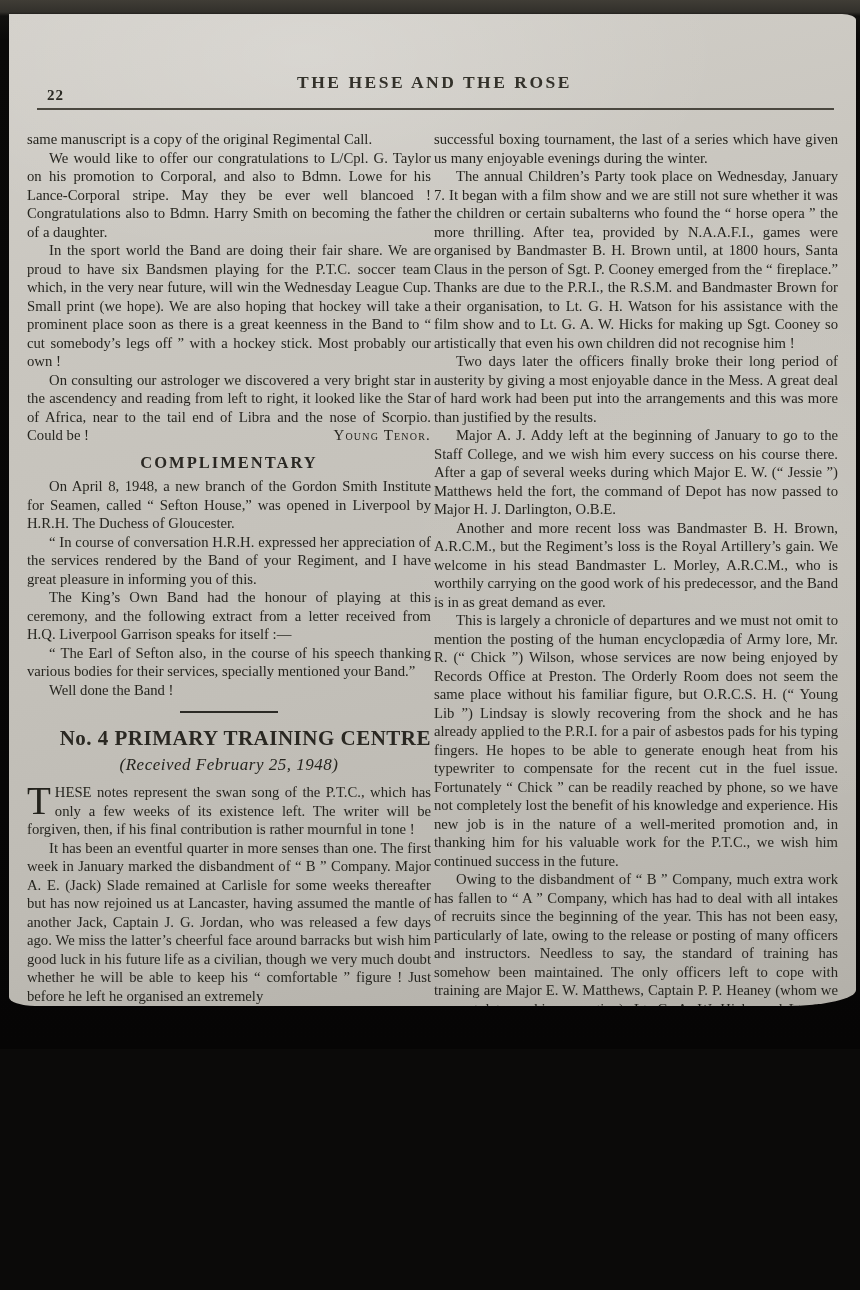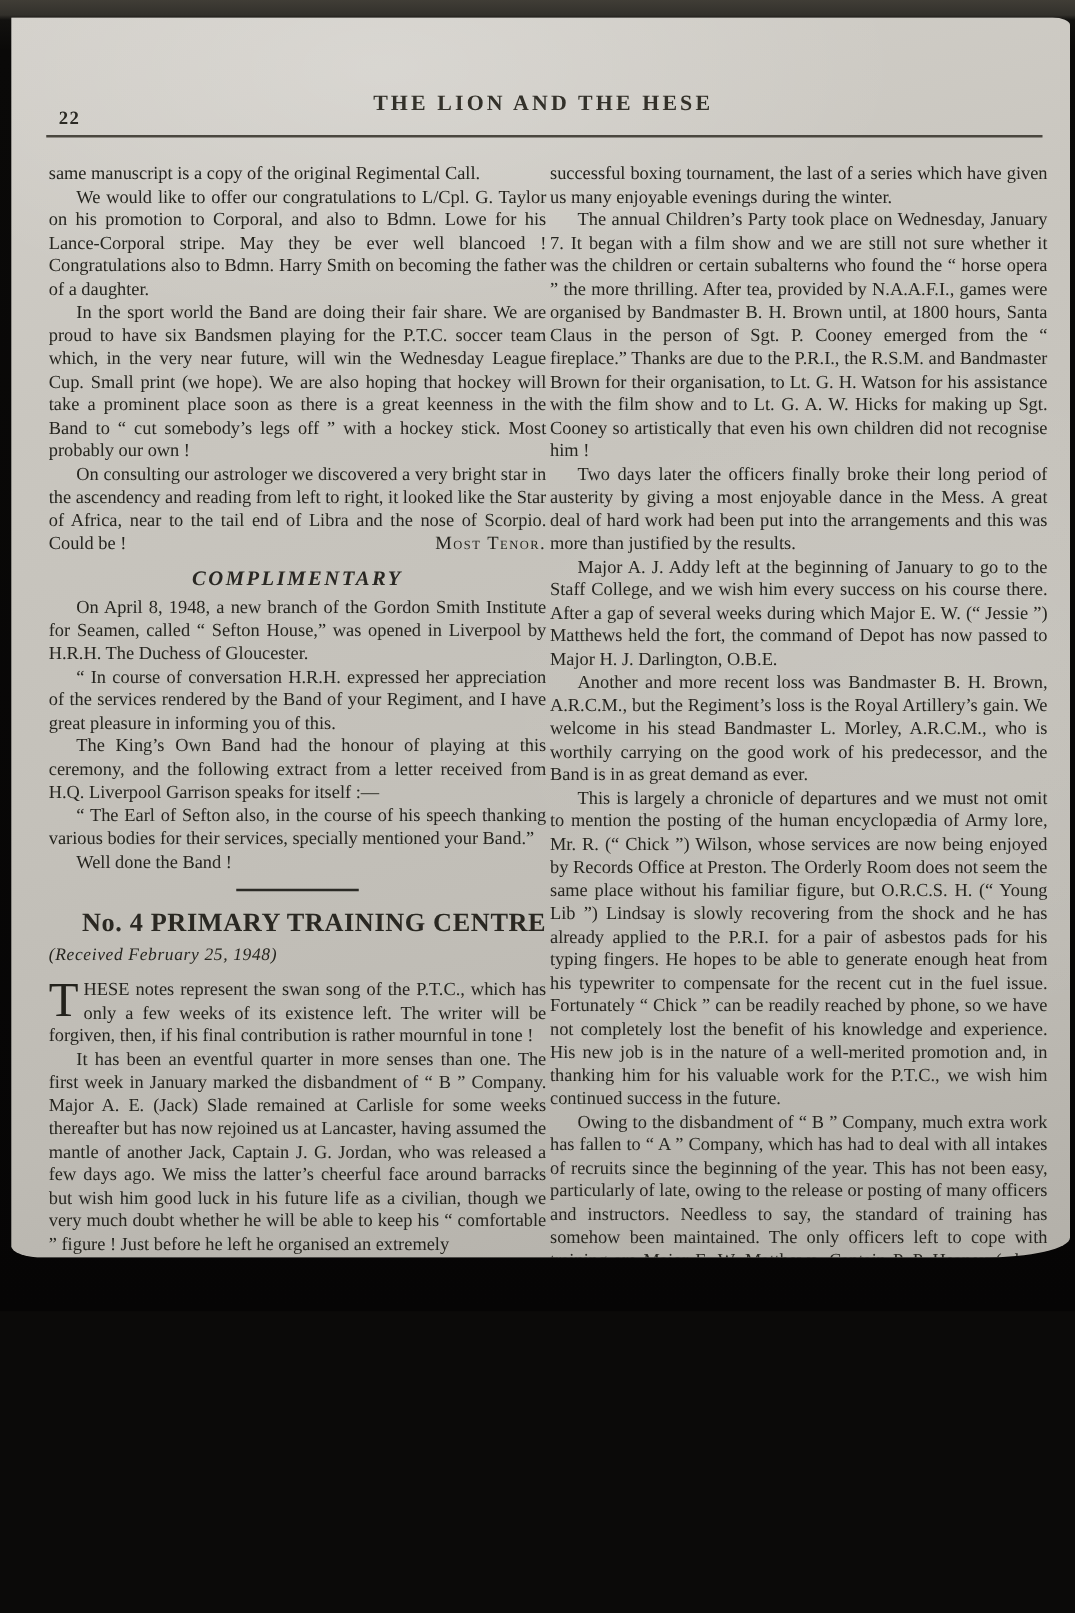--- a/index.html
+++ b/index.html
@@ -43,21 +43,21 @@
     color: #33312a;
   }
   .rule {
     margin: 2px 22px 0 28px;
     border-top: 2px solid #4a473f;
     height: 0;
   }
   .columns {
     display: flex;
     gap: 3px;
-    margin: 20px 18px 0 30px;
+    margin: 20px 18px 0 18px;
     height: 1100px;
     overflow: hidden;
   }
   .col {
     flex: 1 1 0;
     font-size: 14.7px;
     line-height: 18.5px;
     text-align: justify;
     color: #26251f;
   }
@@ -69,71 +69,70 @@
     letter-spacing: 1.2px;
     font-size: 14.9px;
   }
   h2.sect {
     text-align: center;
     font-size: 16.5px;
     font-weight: 700;
     letter-spacing: 2px;
     color: #2a2823;
     margin: 9px 0 5px 0;
-    font-style: italic;
   }
   .divider {
     width: 98px;
     border-top: 2.5px solid #2b2a25;
     margin: 12px auto 16px auto;
   }
   h2.big {
     text-align: right;
     font-size: 21px;
     font-weight: 700;
     letter-spacing: 0.5px;
     color: #2a2822;
     margin: 6px 0 8px 0;
   }
   p.received {
-    text-align: left;
+    text-align: center;
     text-indent: 0 !important;
     font-style: italic;
-    font-size: 14px;
+    font-size: 17px;
     letter-spacing: 0.5px;
     margin-bottom: 9px;
   }
   .dropcap {
     float: left;
     font-size: 39px;
     line-height: 31px;
     padding: 2px 4px 0 0;
     font-weight: 400;
     color: #23221c;
   }
 </style>
 </head>
 <body>
 
 <div class="scan">
   <div class="paper">
 
     <header class="pagehead">
       <span class="pagenum">22</span>
-      <h1 class="journal-title">THE LION AND THE HESE</h1>
+      <h1 class="journal-title">THE HESE AND THE ROSE</h1>
     </header>
     <div class="rule"></div>
 
     <div class="columns">
 
       <div class="col">
         <p class="noindent">same manuscript is a copy of the original Regimental Call.</p>
         <p>We would like to offer our congratulations to L/Cpl. G. Taylor on his promotion to Corporal, and also to Bdmn. Lowe for his Lance-Corporal stripe.  May they be ever well blancoed !  Congratulations also to Bdmn. Harry Smith on becoming the father of a daughter.</p>
         <p>In the sport world the Band are doing their fair share.  We are proud to have six Bandsmen playing for the P.T.C. soccer team which, in the very near future, will win the Wednesday League Cup.  Small print (we hope).  We are also hoping that hockey will take a prominent place soon as there is a great keenness in the Band to “ cut somebody’s legs off ” with a hockey stick.  Most probably our own !</p>
-        <p><span>On consulting our astrologer we discovered a very bright star in the ascendency and reading from left to right, it looked like the Star of Africa, near to the tail end of Libra and the nose of Scorpio. Could be !</span> <span class="signature">Most Tenor.</span></p>
+        <p><span>On consulting our astrologer we discovered a very bright star in the ascendency and reading from left to right, it looked like the Star of Africa, near to the tail end of Libra and the nose of Scorpio. Could be !</span> <span class="signature">Young Tenor.</span></p>
 
         <h2 class="sect">COMPLIMENTARY</h2>
         <p>On April 8, 1948, a new branch of the Gordon Smith Institute for Seamen, called “ Sefton House,” was opened in Liverpool by H.R.H. The Duchess of Gloucester.</p>
         <p>“ In course of conversation H.R.H. expressed her appreciation of the services rendered by the Band of your Regiment, and I have great pleasure in informing you of this.</p>
         <p>The King’s Own Band had the honour of playing at this ceremony, and the following extract from a letter received from H.Q. Liverpool Garrison speaks for itself :—</p>
         <p>“ The Earl of Sefton also, in the course of his speech thanking various bodies for their services, specially mentioned your Band.”</p>
         <p>Well done the Band !</p>
 
         <div class="divider"></div>
 

